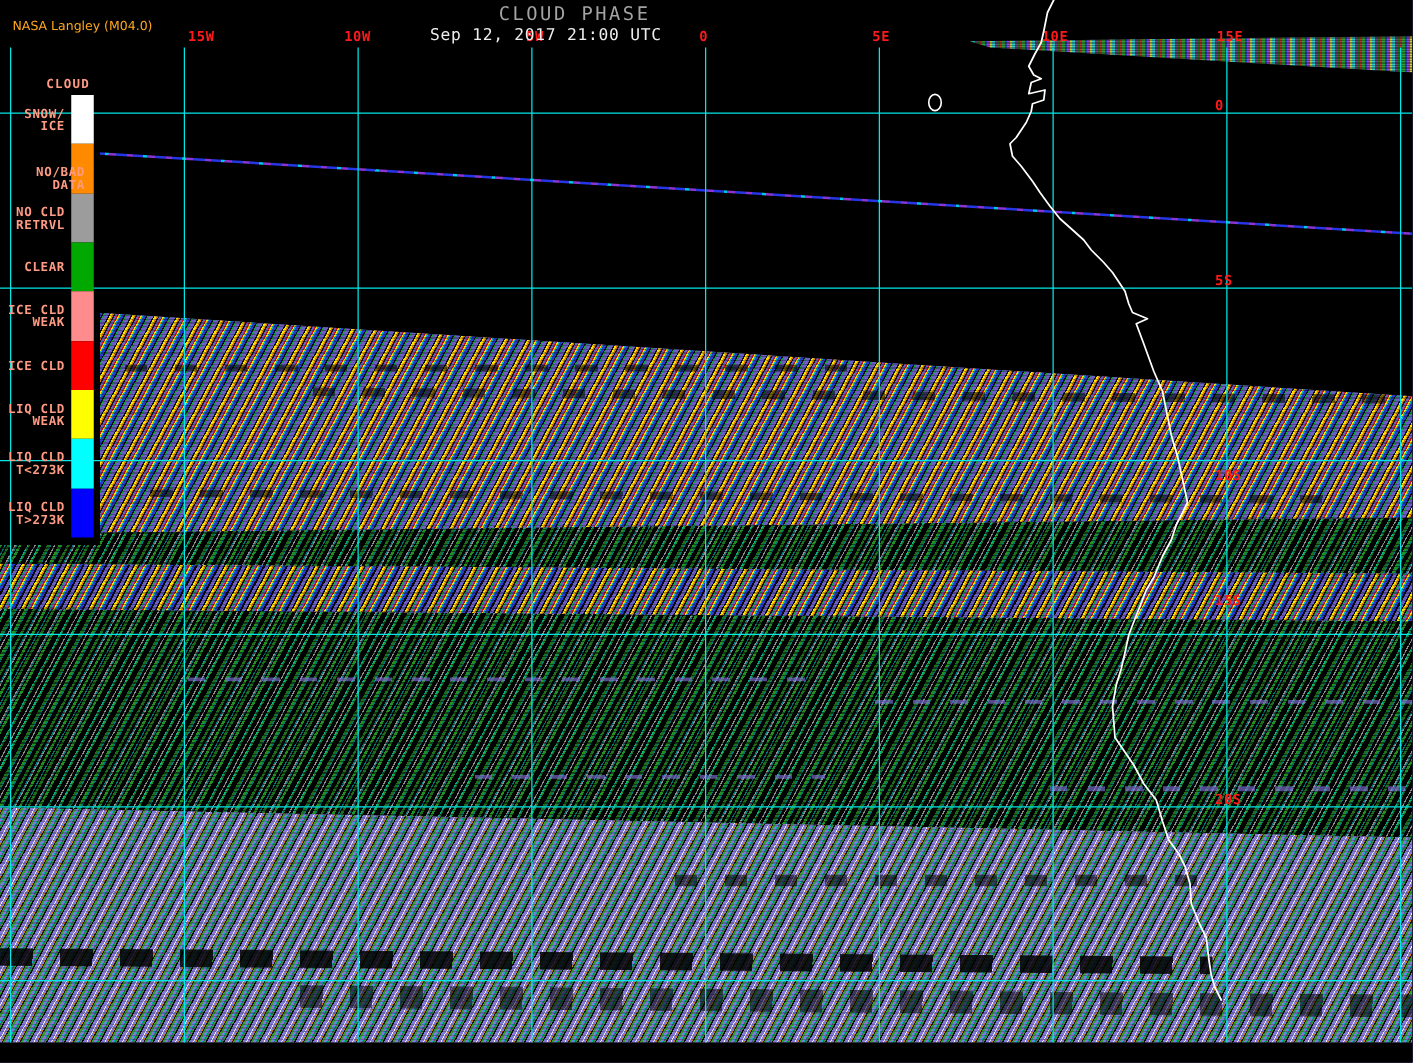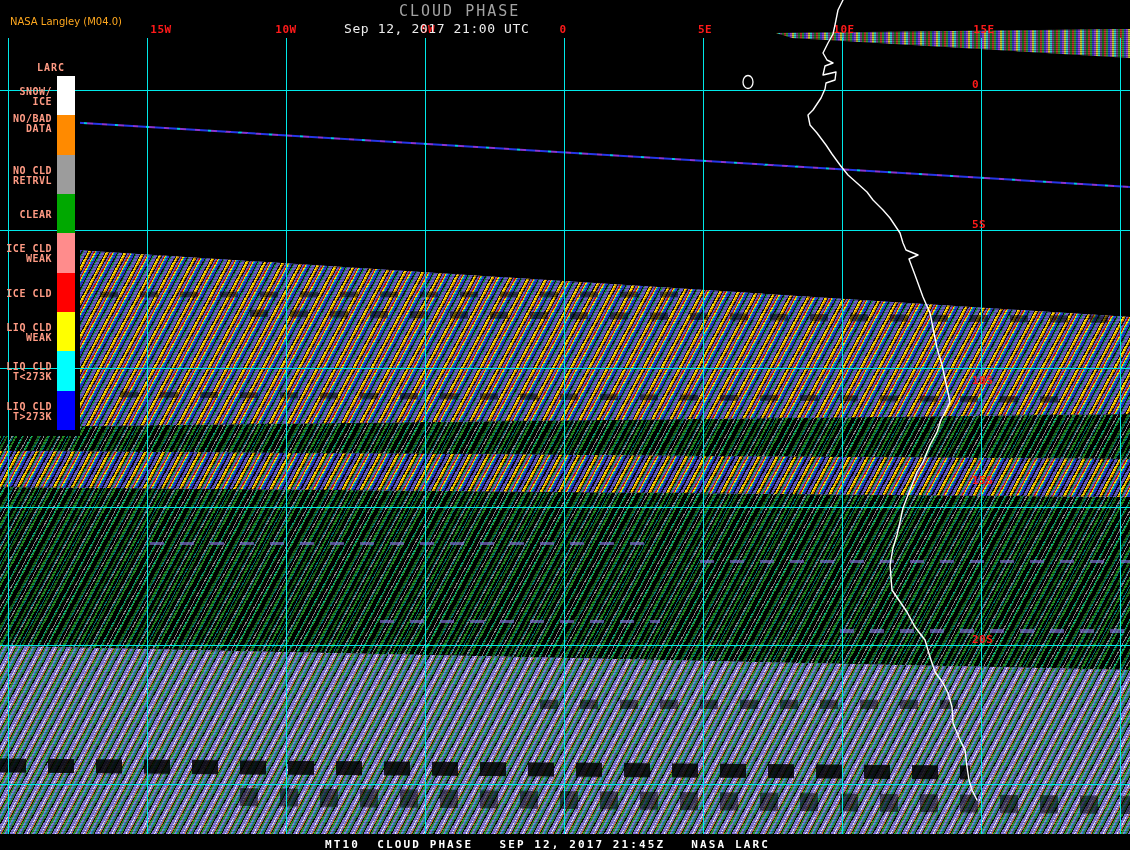--- a/index.html
+++ b/index.html
@@ -164,38 +164,38 @@
     <polyline id="coastline" fill="none" stroke-width="1.4" stroke-linejoin="round" stroke-linecap="round" points="843,0 838,10 835,25 833,34 828,43 823,53 827,60 833,63 825,66 823,75 836,72 835,80
               826,83 825,89 821,98 813,110 808,115 810,125 817,133 826,145 832,154 840,165 848,175
               857,183 867,192 873,200 883,210 890,218 894,224 900,233 903,243 906,250 918,255 909,259
               915,275 923,297 930,313 933,328 937,348 942,365 947,388 950,402 941,420 937,432 930,445
               923,462 917,472 912,485 908,495 903,508 900,522 897,535 893,548 890,565 892,590 907,612
               915,627 925,640 930,657 935,672 943,683 948,693 952,707 953,723 960,740 965,750 967,767
               969,780 972,790 977,800" stroke="#ffffff"></polyline>
     <ellipse id="island" cx="748" cy="82" rx="5" ry="6.5" fill="none" stroke-width="1.3" stroke="#ffffff"></ellipse>
   </svg>
 
-  <div id="legend-title" style="color: rgb(255, 155, 132);">LARC</div>
+  <div id="legend-title" style="color: rgb(255, 155, 132);">CLOUD</div>
   <div id="legend-bar">
       <div class="swatch" style="background: rgb(255, 255, 255);"></div>
       <div class="swatch" style="background: rgb(255, 138, 0);"></div>
       <div class="swatch" style="background: rgb(156, 156, 156);"></div>
       <div class="swatch" style="background: rgb(0, 168, 0);"></div>
       <div class="swatch" style="background: rgb(255, 140, 140);"></div>
       <div class="swatch" style="background: rgb(255, 0, 0);"></div>
       <div class="swatch" style="background: rgb(255, 255, 0);"></div>
       <div class="swatch" style="background: rgb(0, 255, 255);"></div>
       <div class="swatch" style="background: rgb(0, 0, 255);"></div>
     </div>
   <div id="legend-labels">
       <div class="legend-label" style="top: 76px; height: 39.3333px; color: rgb(255, 155, 132);">
         <div>SNOW/</div>
         <div>ICE</div>
       </div>
-      <div class="legend-label" style="top: 103px; height: 39.3333px; color: rgb(255, 155, 132);">
+      <div class="legend-label" style="top: 123px; height: 39.3333px; color: rgb(255, 155, 132); margin-left: 16px;">
         <div>NO/BAD</div>
         <div>DATA</div>
       </div>
       <div class="legend-label" style="top: 154.667px; height: 39.3333px; color: rgb(255, 155, 132);">
         <div>NO CLD</div>
         <div>RETRVL</div>
       </div>
       <div class="legend-label" style="top: 194px; height: 39.3333px; color: rgb(255, 155, 132);">
         <div>CLEAR</div>
       </div>
@@ -217,17 +217,14 @@
       <div class="legend-label" style="top: 390.667px; height: 39.3333px; color: rgb(255, 155, 132);">
         <div>LIQ CLD</div>
         <div>T&gt;273K</div>
       </div>
     </div>
 
   <div id="src-label" style="color: rgb(255, 168, 30);">NASA Langley (M04.0)</div>
   <div id="map-title">CLOUD PHASE</div>
   <div id="map-datetime">Sep 12, 2017 21:00 UTC</div>
 
-  <div id="status-bar">
-    <div id="status-text">MT10  CLOUD PHASE   SEP 12, 2017 21:45Z   NASA LARC</div>
-  </div>
 
 </div>
 
 </body></html>

